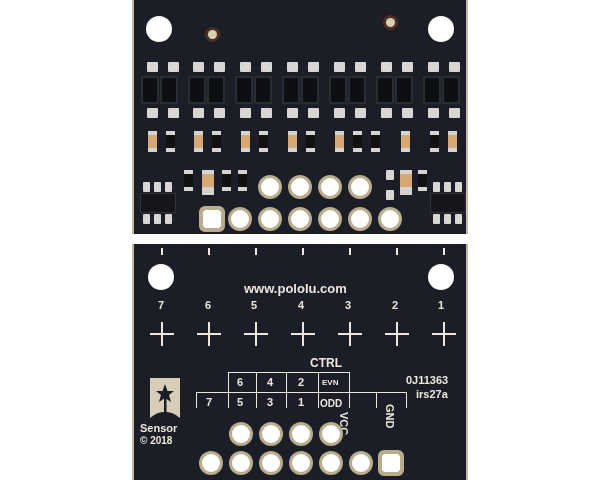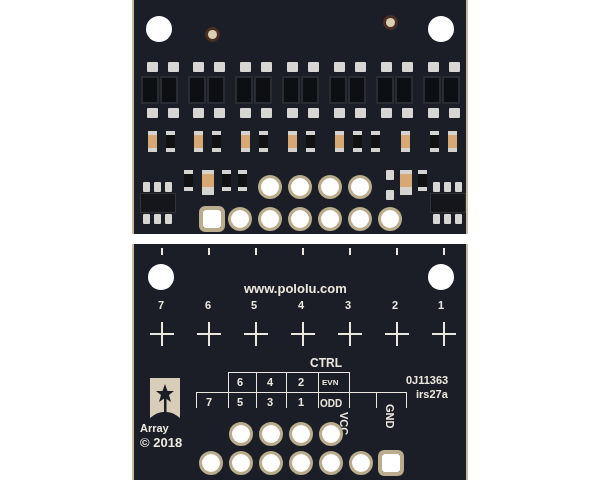--- a/index.html
+++ b/index.html
@@ -200,22 +200,22 @@
   <div class="silk" style="left:272px;top:130px;font-size:11px">0J11363</div>
   <div class="silk" style="left:282px;top:144px;font-size:11px">irs27a</div>
 
   <div class="logo">
     <svg width="30" height="40" viewBox="0 0 30 40">
       <polygon points="15,6 17.5,13 24,13 19,17 21,24 15,20 9,24 11,17 6,13 12.5,13" fill="#1c1e27"></polygon>
       <rect x="14" y="20" width="2.5" height="14" fill="#1c1e27"></rect>
       <path d="M0 40 Q8 33 15 34 Q22 33 30 40 Z" fill="#1c1e27"></path>
     </svg>
   </div>
-  <div class="silk" style="left:6px;top:178px;font-size:11px">Array</div>
-  <div class="silk" style="left:6px;top:191px;font-size:13px">© 2018</div>
+  <div class="silk" style="left:6px;top:178px;font-size:11px">Sensor</div>
+  <div class="silk" style="left:6px;top:191px;font-size:10px">© 2018</div>
 
   <div class="pin" style="left:98px;top:181px"></div>
   <div class="pin" style="left:128px;top:181px"></div>
   <div class="pin" style="left:158px;top:181px"></div>
   <div class="pin" style="left:188px;top:181px"></div>
   <div class="pin" style="left:68px;top:210px"></div>
   <div class="pin" style="left:98px;top:210px"></div>
   <div class="pin" style="left:128px;top:210px"></div>
   <div class="pin" style="left:158px;top:210px"></div>
   <div class="pin" style="left:188px;top:210px"></div>

